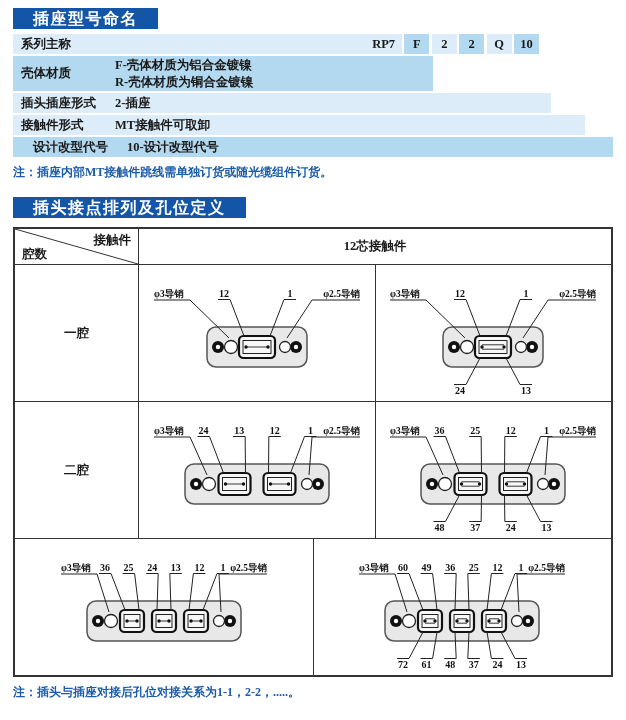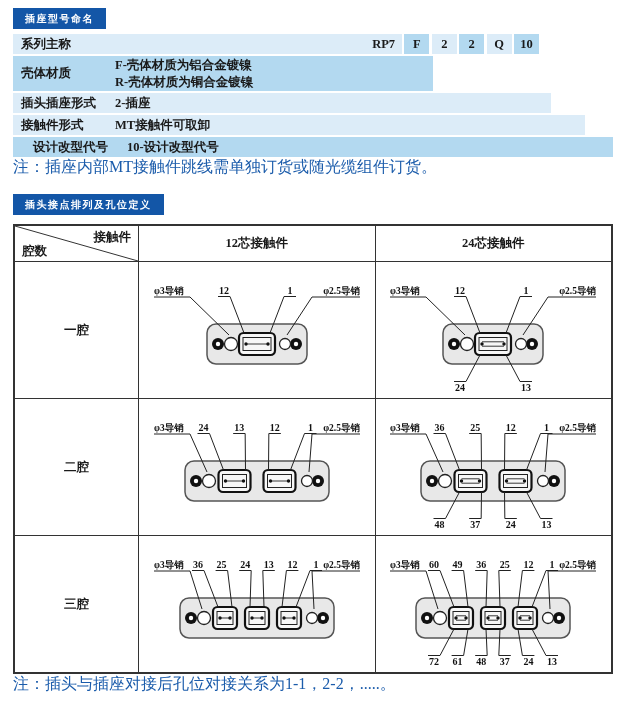--- a/index.html
+++ b/index.html
@@ -4,35 +4,35 @@
 <style>
   :root{
     --bar:#1356a7; --light:#dcecf8; --dark:#b3d9f0; --note:#1b5cab; --ink:#1a1a1a; --line:#333;
   }
   html,body{margin:0;padding:0;background:#fff;}
   body{width:626px;height:720px;font-family:"Liberation Serif",serif;color:var(--ink);}
   .page{position:relative;width:626px;height:720px;overflow:hidden;box-sizing:border-box;padding:8px 13px 0 13px;}
 
   
   .sec-bar{display:inline-block;background:var(--bar);color:#fff;font-family:"Liberation Sans",sans-serif;
-    font-weight:bold;font-size:10px;line-height:21px;padding:0 12px;letter-spacing:1.5px;}
+    font-weight:bold;font-size:16px;line-height:21px;padding:0 20px;letter-spacing:1.5px;}
 
   
   .ntable{margin-top:5px;font-size:12.5px;font-weight:600;}
   .nrow{display:flex;min-height:20px;margin-top:2px;box-sizing:border-box;}
   .nrow .nlabel{width:102px;padding-left:8px;display:flex;align-items:center;box-sizing:border-box;}
   .nrow .ndesc{flex:1;display:flex;align-items:center;white-space:pre-line;line-height:1.35;}
   .bg-l{background:var(--light);} .bg-d{background:var(--dark);} .w2{width:420px;justify-content:space-between;} .w3{width:538px;} .w4{width:545px;} .w5{width:572px;} .w6{width:600px;padding-left:12px;}
   .row1{width:526px;}
   .row1 .band{flex:1;display:flex;align-items:center;background:var(--light);padding:0 7px 0 8px;}
   .row1 .band .nlabel{padding-left:0;flex:1;}
   .row1 .band .lead-code{text-align:right;}
   .codecell{width:25px;margin-left:2.4px;display:flex;align-items:center;justify-content:center;}
   .nrow.tall{min-height:35px;}
-  .note{font-size:16px;font-weight:normal;color:var(--note);}
+  .note{margin-top:7px;font-size:12px;font-weight:bold;color:var(--note);}
 
   
   .sec2{margin-top:16px;}
   .t2{margin-top:9px;width:600px;box-sizing:border-box;border:2px solid var(--line);font-size:12.5px;font-weight:600;}
   .t2-row{display:flex;}
   .t2-row + .t2-row{border-top:1px solid var(--line);}
   .t2-row > div{box-sizing:border-box;}
   .t2-row > div + div{border-left:1px solid var(--line);}
   .t2-c1{width:123px;flex:none;}
   .t2-h,.t2-cell{flex:1;}
@@ -115,21 +115,20 @@
     <div class="t2">
       <div class="t2-row t2-head">
         <div class="t2-c1 t2-corner">
           <svg class="diag" viewBox="0 0 123 35" preserveAspectRatio="none">
               <line x1="0" y1="0" x2="123" y2="35"></line>
             </svg>
           <span class="c-top">接触件</span>
           <span class="c-bot">腔数</span>
         </div>
         <div class="t2-h">12芯接触件</div>
-        <div class="t2-h">24芯接触件</div>
       </div>
 
       <div class="t2-row t2-body">
         <div class="t2-c1 t2-rh">一腔</div>
         <div class="t2-cell draw-cell">
             <svg class="conn" viewBox="0 0 230 132" width="230" height="132">
               <rect x="65" y="60" width="100" height="40" rx="9" class="body"></rect>
               <circle cx="76" cy="80" r="6" class="mount"></circle>
               <circle cx="76" cy="80" r="2.2" fill="#fff" stroke="none"></circle>
               <circle cx="154" cy="80" r="6" class="mount"></circle>
@@ -280,21 +279,20 @@
               <text x="12" y="30" class="pin">φ3导销</text>
               <line x1="12" y1="33" x2="48" y2="33"></line>
               <line x1="48" y1="33" x2="65" y2="71"></line>
               <text x="218" y="30" text-anchor="end" class="pin">φ2.5导销</text>
               <line x1="170" y1="33" x2="218" y2="33"></line>
               <line x1="170" y1="33" x2="167" y2="71"></line>
             </svg>
           </div>
       </div>
       <div class="t2-row t2-body">
-        <div class="t2-c1 t2-rh">三腔</div>
         <div class="t2-cell draw-cell">
             <svg class="conn" viewBox="0 0 230 132" width="230" height="132">
               <rect x="38" y="60" width="154" height="40" rx="9" class="body"></rect>
               <circle cx="49" cy="80" r="6" class="mount"></circle>
               <circle cx="49" cy="80" r="2.2" fill="#fff" stroke="none"></circle>
               <circle cx="181" cy="80" r="6" class="mount"></circle>
               <circle cx="181" cy="80" r="2.2" fill="#fff" stroke="none"></circle>
               <circle cx="62" cy="80" r="6.5" class="guide"></circle>
               <circle cx="170" cy="80" r="5.5" class="guide"></circle>
               <rect x="71" y="69" width="24" height="22" rx="4.5" class="fOuter"></rect>

